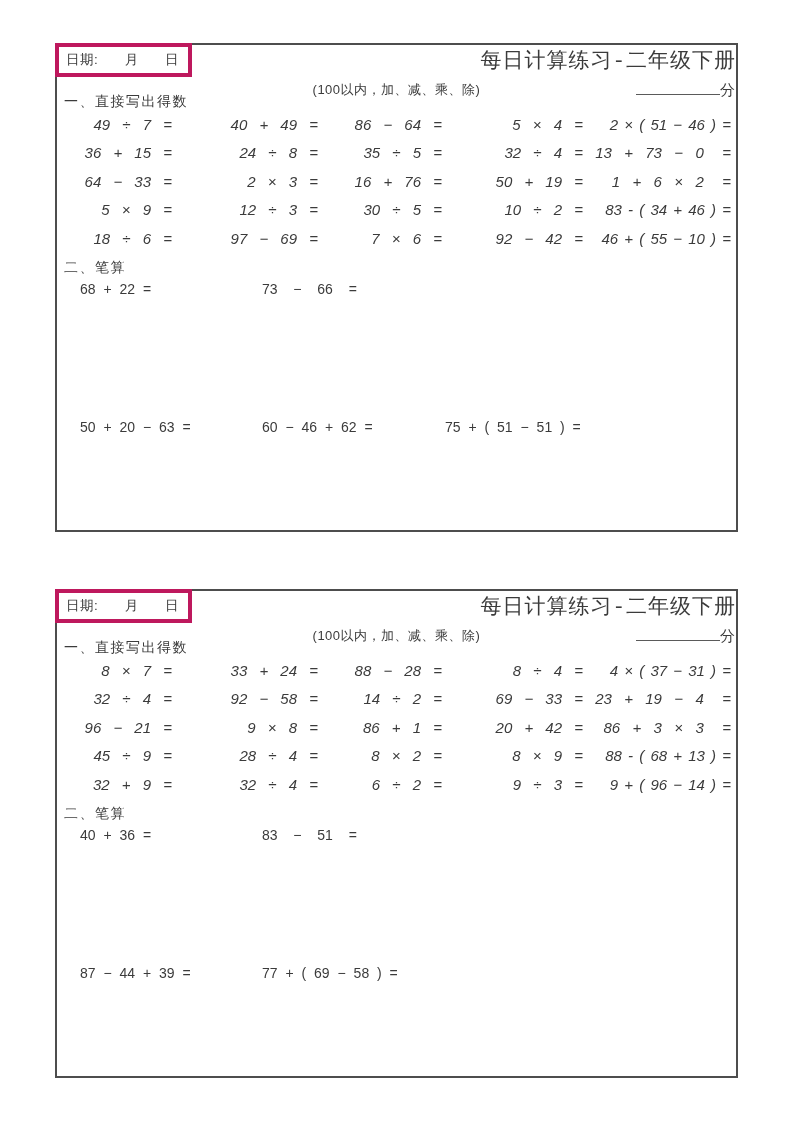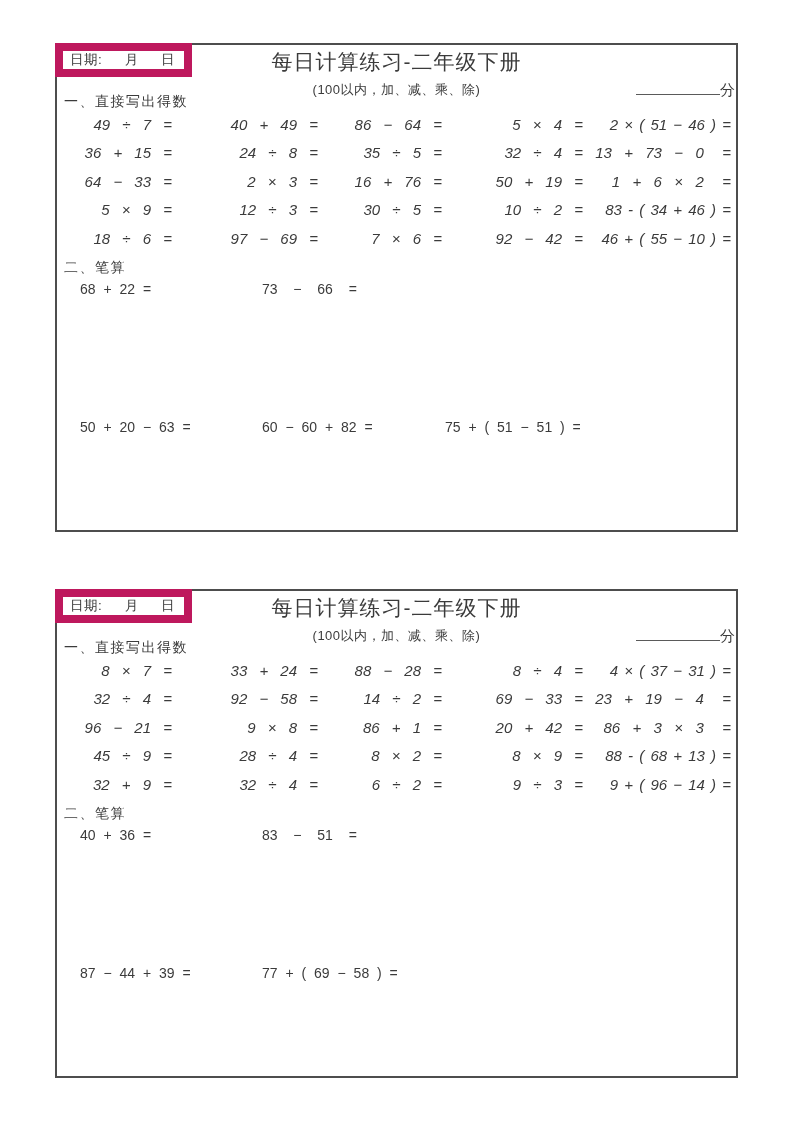--- a/index.html
+++ b/index.html
@@ -22,39 +22,40 @@
     background: #ffffff;
   }
   .sheet.first { margin-top: 43px; }
   .sheet.second { margin-top: 57px; }
 
   .datebox {
     position: absolute;
     left: -2px; top: -2px;
     box-sizing: border-box;
     width: 137px; height: 34px;
-    border: 8px solid #be185d;
+    border: 4px solid #be185d;
     background: #ffffff;
     display: flex;
     align-items: center;
     justify-content: space-between;
     padding: 0 9px 0 7px;
     font-size: 13.5px;
     letter-spacing: 0.5px;
     z-index: 2;
   }
   .title {
     position: absolute;
     left: 0; right: 0; top: 3px;
     margin: 0;
-    text-align: center;
+    text-align: right;
     font-size: 21px;
     font-weight: 500;
     letter-spacing: 1px;
     line-height: 28px;
+    font-family: Liberation Mono, monospace;
   }
   .subtitle {
     position: absolute;
     left: 0; right: 0; top: 36px;
     text-align: center;
     font-size: 13px;
     letter-spacing: 0.5px;
     line-height: 18px;
   }
   .score {
@@ -155,21 +156,21 @@
         <div class="p c3">92 − 42 =</div>
         <div class="p c4">46 + ( 55 − 10 ) =</div>
       </div>
     <div class="sec-label s2">二、笔算</div>
     <div class="grid2 wr1">
         <div class="p c0">68 + 22 =</div>
         <div class="p c2">73  −  66  =</div>
       </div>
     <div class="grid2 wr2">
         <div class="p c0">50 + 20 − 63 =</div>
-        <div class="p c1">60 − 60 + 82 =</div>
+        <div class="p c1">60 − 46 + 62 =</div>
         <div class="p c2">75 + ( 51 − 51 ) =</div>
       </div>
   </section>
 
   <section class="sheet second">
     <div class="datebox">
       <span>日期:</span>
       <span>月</span>
       <span>日</span>
     </div>

